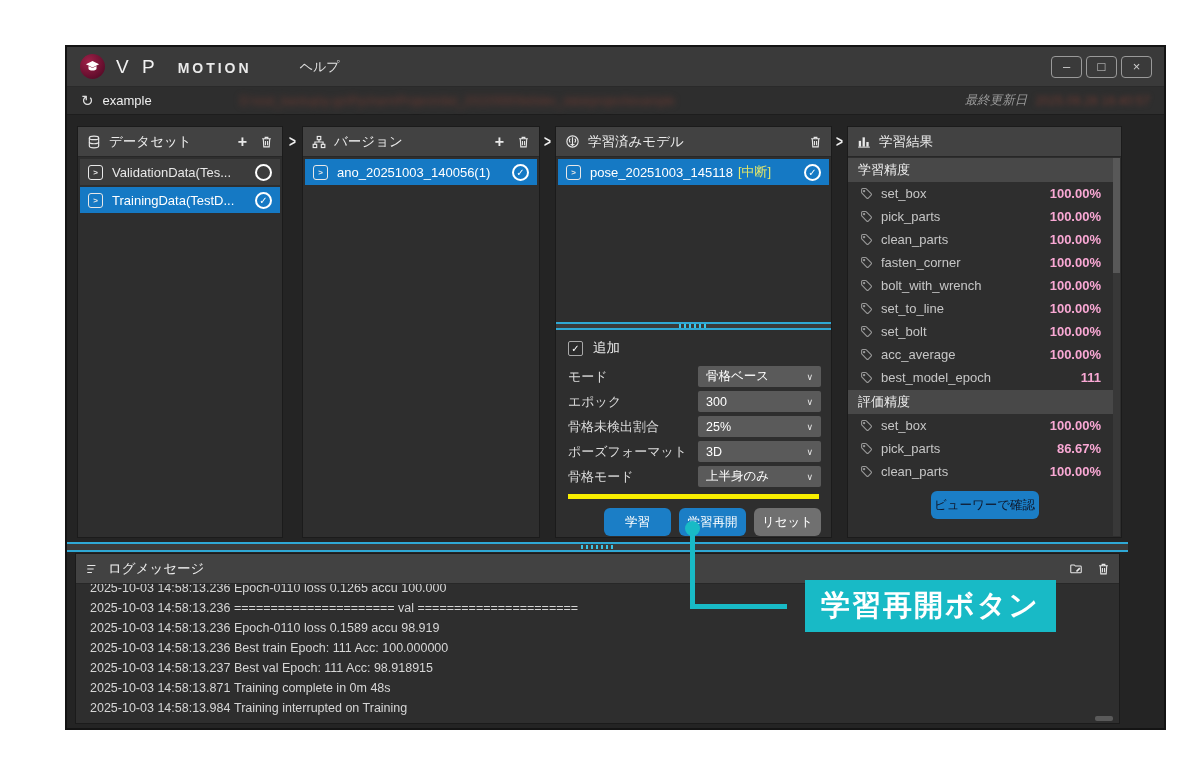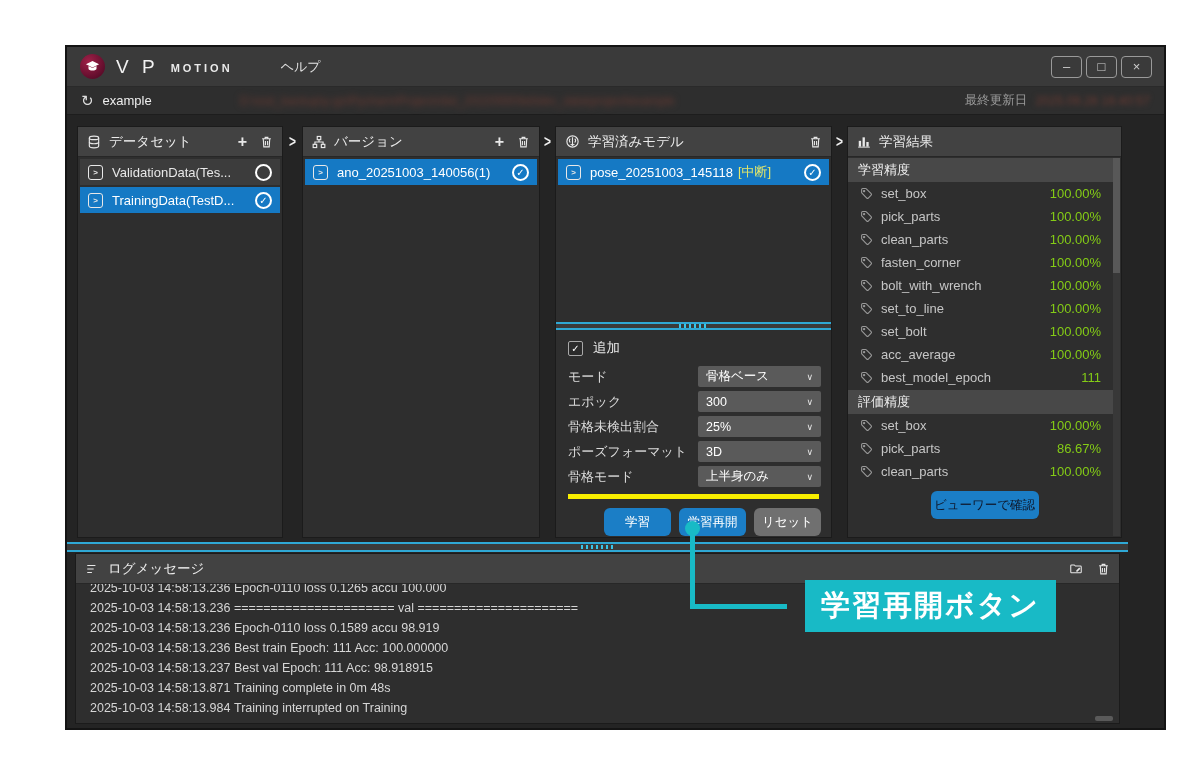--- a/index.html
+++ b/index.html
@@ -7,33 +7,33 @@
               font-family:"Liberation Sans","DejaVu Sans",sans-serif; }
   .window { position:absolute; left:65px; top:45px; width:1101px; height:685px;
             background:#242424; border:2px solid #141414; }
 
   
   .titlebar { height:40px; background:#3a3a3a; display:flex; align-items:center; border-bottom:1px solid #2a2a2a; }
   .logo { width:25px; height:25px; border-radius:50%; margin-left:13px; flex:none;
           background:radial-gradient(circle at 35% 30%, #a02048, #5c0c2a 75%);
           display:flex; align-items:center; justify-content:center; }
   .brand1 { margin-left:11px; color:#f2f2f2; font-size:19px; letter-spacing:4px; font-weight:500; }
-  .brand2 { margin-left:12px; color:#eaeaea; font-size:11px; letter-spacing:3px; font-weight:bold; padding-top:3px; }
+  .brand2 { margin-left:19px; color:#eaeaea; font-size:14px; letter-spacing:3px; font-weight:bold; padding-top:3px; }
   .menu-item { margin-left:48px; color:#e2e2e2; font-size:13px; }
   .win-controls { margin-left:auto; margin-right:12px; display:flex; gap:4px; }
   .win-btn { width:31px; height:22px; border:1px solid #9a9a9a; border-radius:4px; color:#cfcfcf;
              display:flex; align-items:center; justify-content:center; font-size:13px; line-height:1; }
 
   
   .toolbar { height:28px; background:#2e2e2e; display:flex; align-items:center; border-bottom:1px solid #1d1d1d; }
   .refresh { margin-left:14px; color:#dddddd; font-size:15px; line-height:1; }
   .proj-name { margin-left:9px; color:#eeeeee; font-size:13px; }
   .proj-path { margin-left:88px; color:#6b3a32; font-size:12px; white-space:nowrap; max-width:480px;
                overflow:hidden; filter:blur(3px); }
-  .updated-label { margin-left:auto; color:#9a9a9a; font-size:12.5px; }
+  .updated-label { margin-left:auto; color:#9a9a9a; font-size:12.5px;font-style:italic; }
   .updated-value { margin-left:8px; margin-right:14px; color:#6b3a32; font-size:12.5px; filter:blur(2.5px); }
 
   
   .panels { position:absolute; left:0; top:69px; width:1061px; height:426px; background:#242424;
             display:flex; padding:10px 10px 0 10px; }
   .gapcol { display:flex; justify-content:center; align-items:flex-start; flex:none; }
   .chev { margin-top:9px; color:#f0f0f0; font-size:12px; font-weight:bold; transform:scaleY(1.3); }
   .panel { background:#2e2e2e; border:1px solid #1b1b1b; height:412px; display:flex; flex-direction:column;
            position:relative; flex:none; }
   .p-header { height:30px; background:#424242; display:flex; align-items:center; padding:0 9px;
@@ -75,21 +75,21 @@
          display:flex; align-items:center; justify-content:center; }
   .btn-blue { background:#1b7ec6; }
   .btn-gray { background:#707070; }
 
   
   .sec-header { height:24px; background:#484848; display:flex; align-items:center; padding:8px 10px;
                 color:#f0f0f0; font-size:13px; margin:1px 8px 0 0; flex:none; }
   .r-row { height:23px; display:flex; align-items:center; padding:0 12px; color:#c6c6c6; font-size:13px;
            margin-right:8px; flex:none; }
   .tag { margin-right:8px; display:flex; flex:none; }
-  .r-val { margin-left:auto; color:#84cc16; }
+  .r-val { margin-left:auto; color:#f9a8d4;font-weight:bold; }
   .viewer-btn { margin-top:auto; margin-bottom:18px; align-self:center; width:108px; height:28px;
                 border-radius:6px; background:#1b7ec6; color:#0f172a; font-size:12.5px;
                 display:flex; align-items:center; justify-content:center; }
   .res-scroll { position:absolute; right:1px; top:31px; bottom:1px; width:7px; background:#383838; }
   .res-thumb { position:absolute; top:0; right:0; width:7px; height:115px; background:#585858; }
 
   
   .hsplit { position:absolute; left:0; top:495px; width:1061px; height:10px; background:#3b3b3b;
             border-top:2px solid #2fa8d5; border-bottom:2px solid #2fa8d5; }
   .grip-h { position:absolute; left:50%; top:1px; transform:translateX(-50%); width:34px; height:4px;

